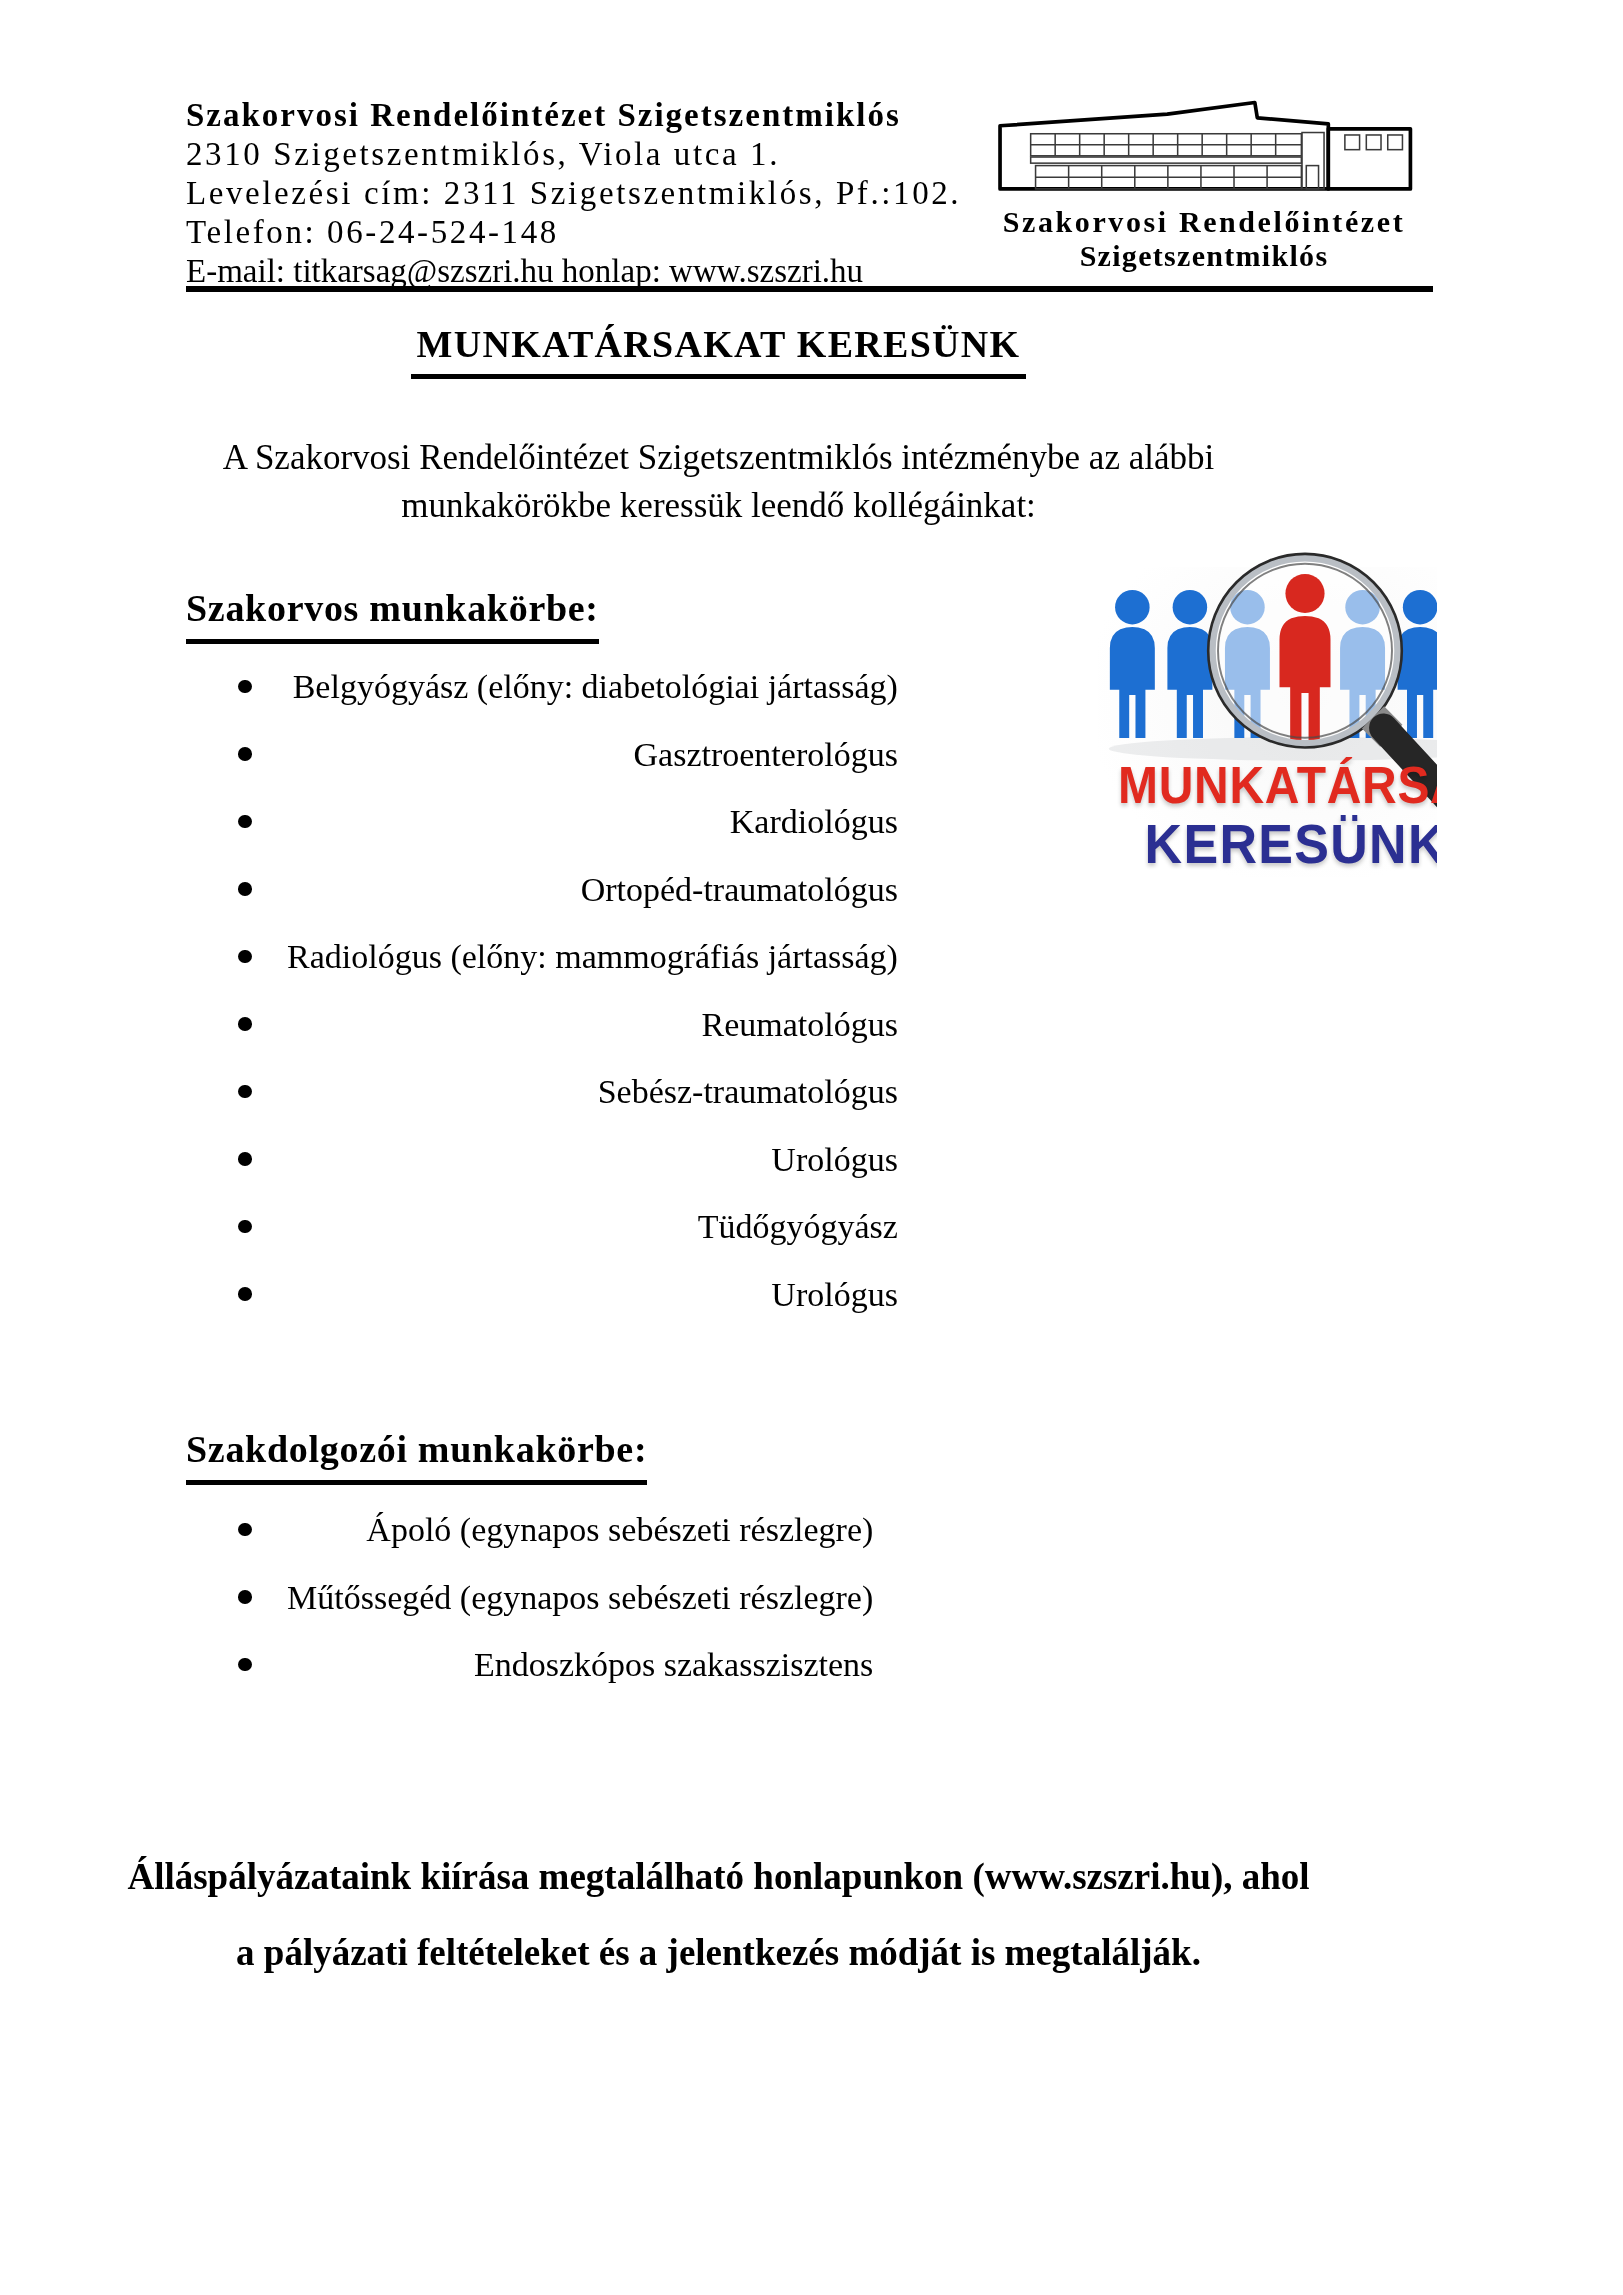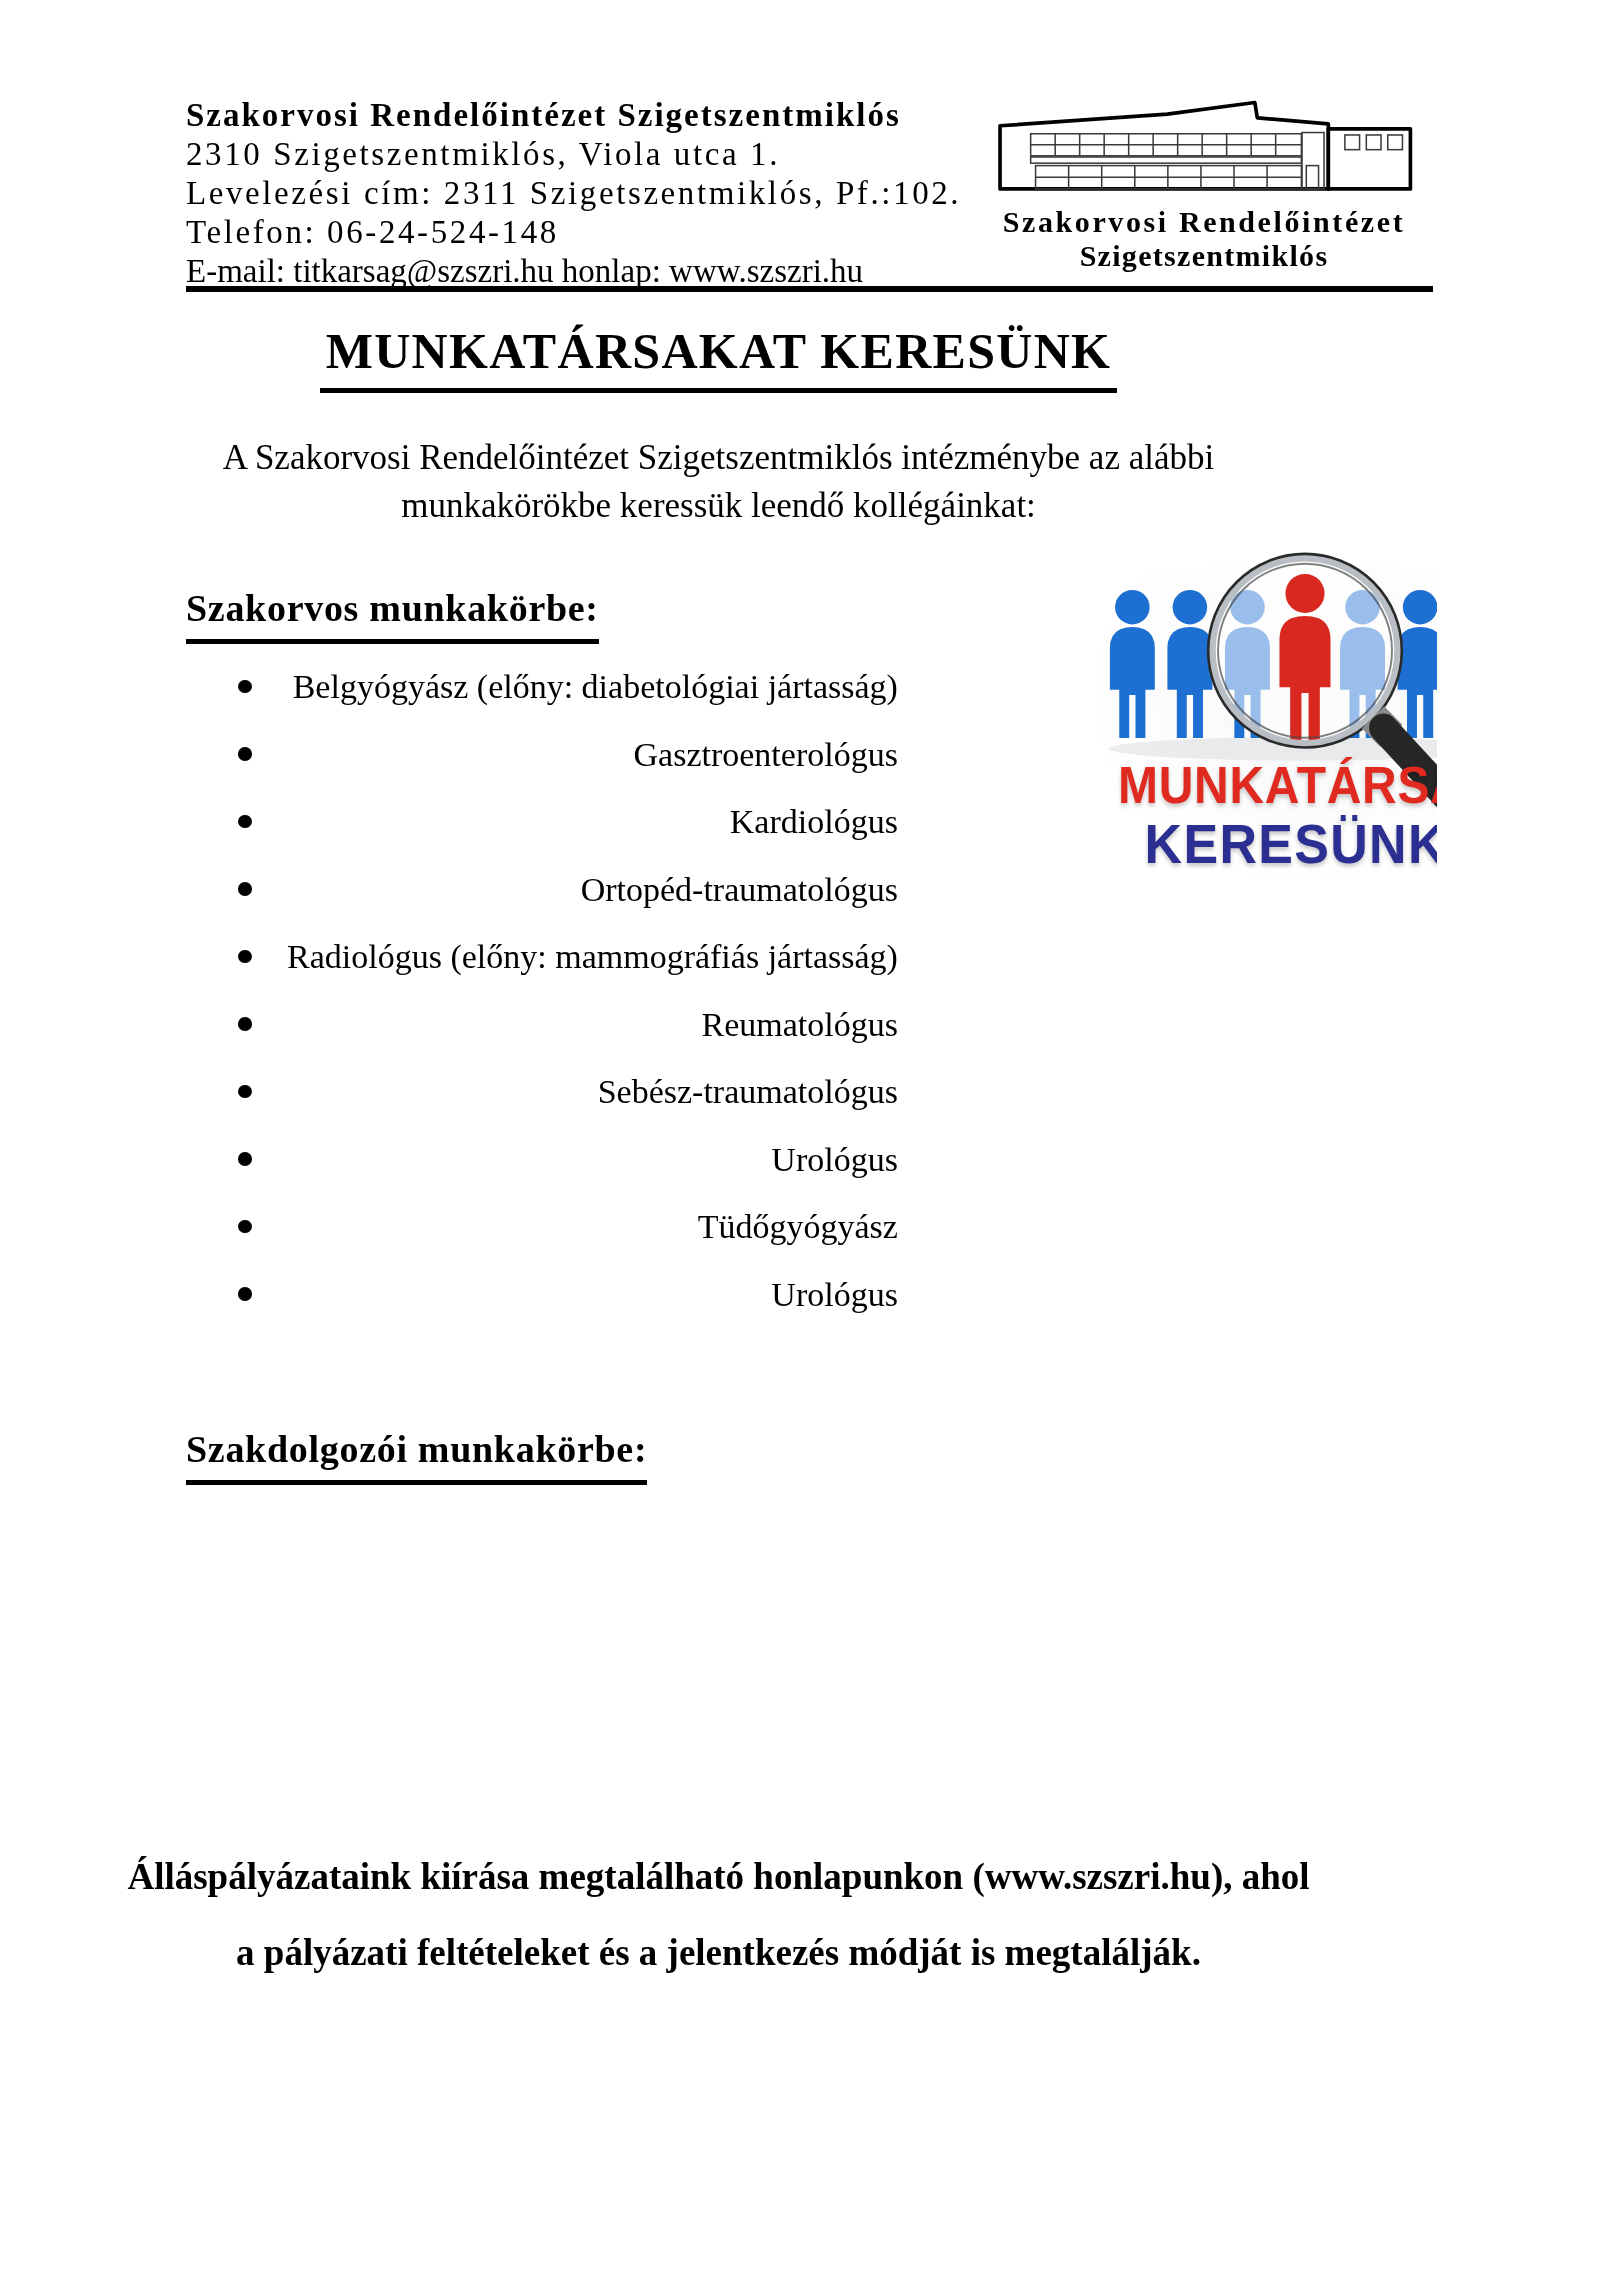--- a/index.html
+++ b/index.html
@@ -31,21 +31,21 @@
   
   .header-right{left:978px;top:97px;width:452px;text-align:center;}
   .building-svg{display:block;width:452px;height:98px;}
   .caption1{margin-top:9.2px;font-weight:bold;font-size:30px;line-height:35px;letter-spacing:2.6px;white-space:nowrap;}
   .caption2{font-weight:bold;font-size:30px;line-height:34px;letter-spacing:1.3px;}
 
   .rule{left:186px;top:286px;width:1247px;height:5.9px;background:#000;}
 
   .title-wrap{left:0;right:0;top:322px;text-align:center;}
   .title-wrap span{
-    display:inline-block;font-weight:bold;font-size:50px;letter-spacing:1.3px;
+    display:inline-block;font-weight:bold;font-size:38px;letter-spacing:1.3px;
     border-bottom:5.9px solid #000;padding:0 5.2px 7.9px 5.2px;font-family:Liberation Serif, serif;
   }
 
   .intro{left:0;right:0;top:434px;text-align:center;font-size:35px;line-height:48px;}
 
   .sec-heading span{
     display:inline-block;font-weight:bold;font-size:38px;
     border-bottom:5.9px solid #000;padding-bottom:9px;letter-spacing:0.7px;text-align:center;
   }
   .sec1-heading{left:186px;top:586px;}
@@ -189,20 +189,25 @@
         <line x1="548" y1="368" x2="560" y2="381" stroke="#6d6d6d" stroke-width="46"></line>
       </g>
     </svg>
     <div class="gline gline1">MUNKATÁRSAT</div>
     <div class="gline gline2">KERESÜNK!</div>
   </div>
 
   <div class="abs sec-heading sec2-heading">
     <span>Szakdolgozói munkakörbe:</span>
   </div>
+  <ul class="abs jobs list2">
+    <li>Ápoló (egynapos sebészeti részlegre)</li>
+    <li>Műtőssegéd (egynapos sebészeti részlegre)</li>
+    <li>Endoszkópos szakasszisztens</li>
+  </ul>
 
   <div class="abs footer">
     <div>Álláspályázataink kiírása megtalálható honlapunkon (www.szszri.hu), ahol</div>
     <div>a pályázati feltételeket és a jelentkezés módját is megtalálják.</div>
   </div>
 
 </div>
 
 
 </body></html>

